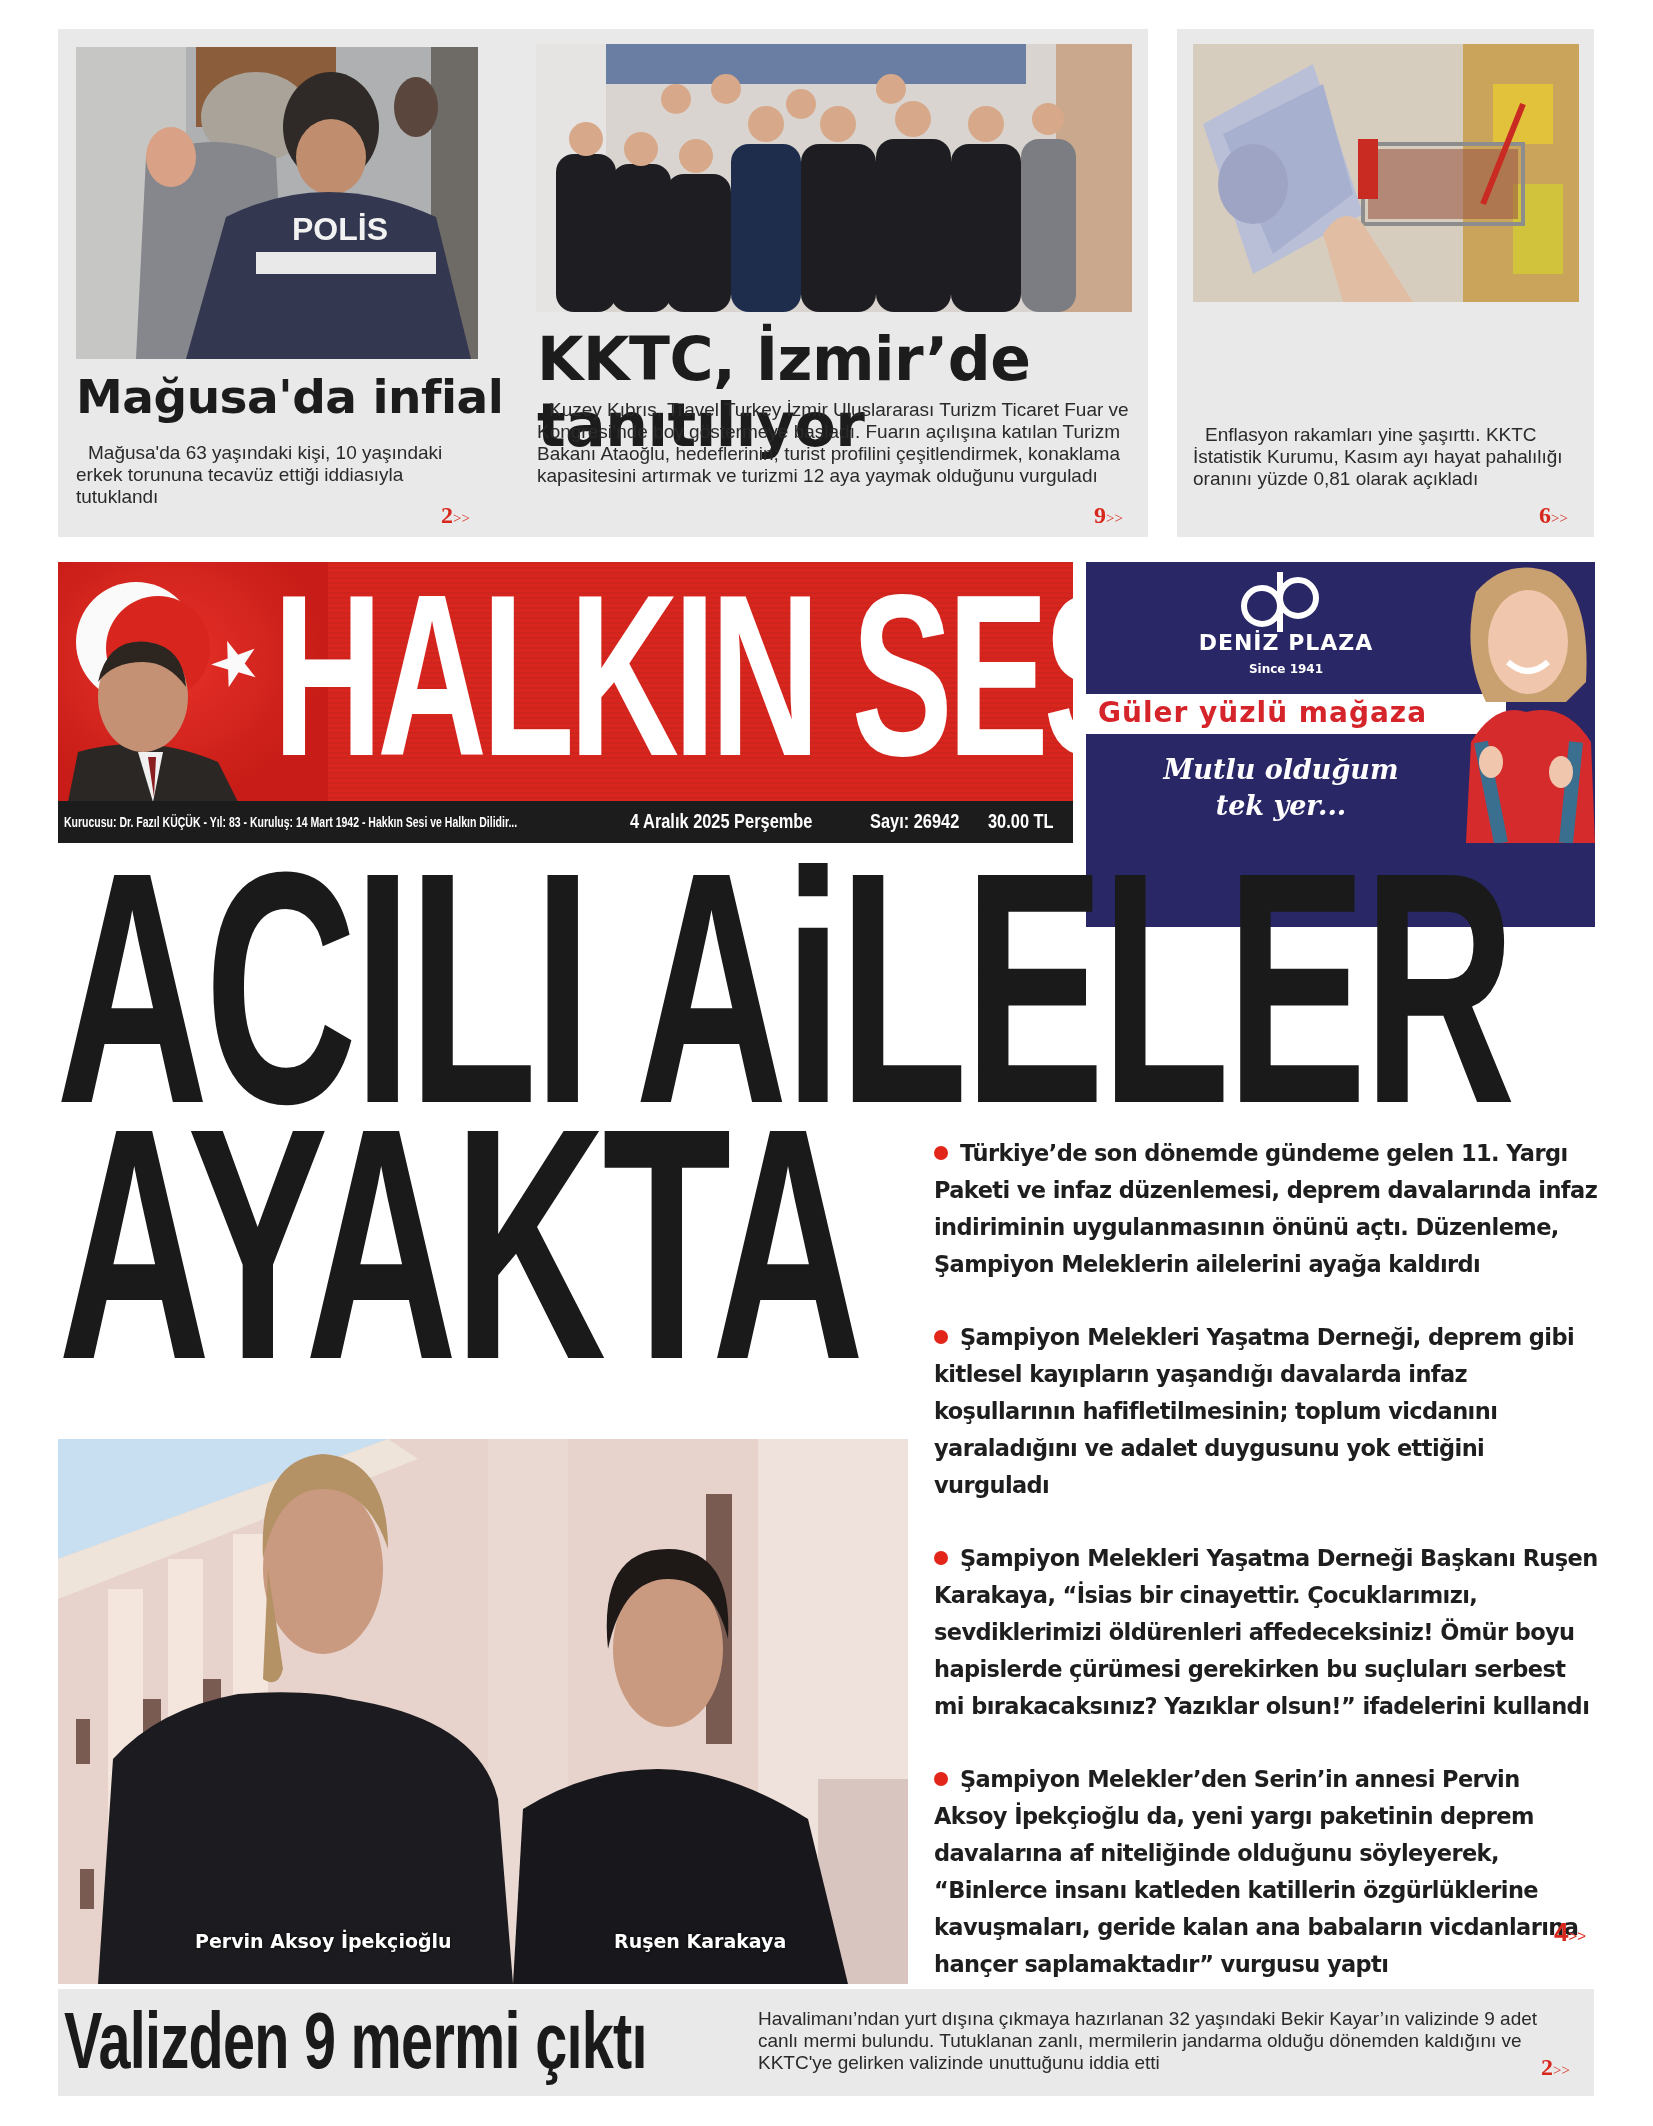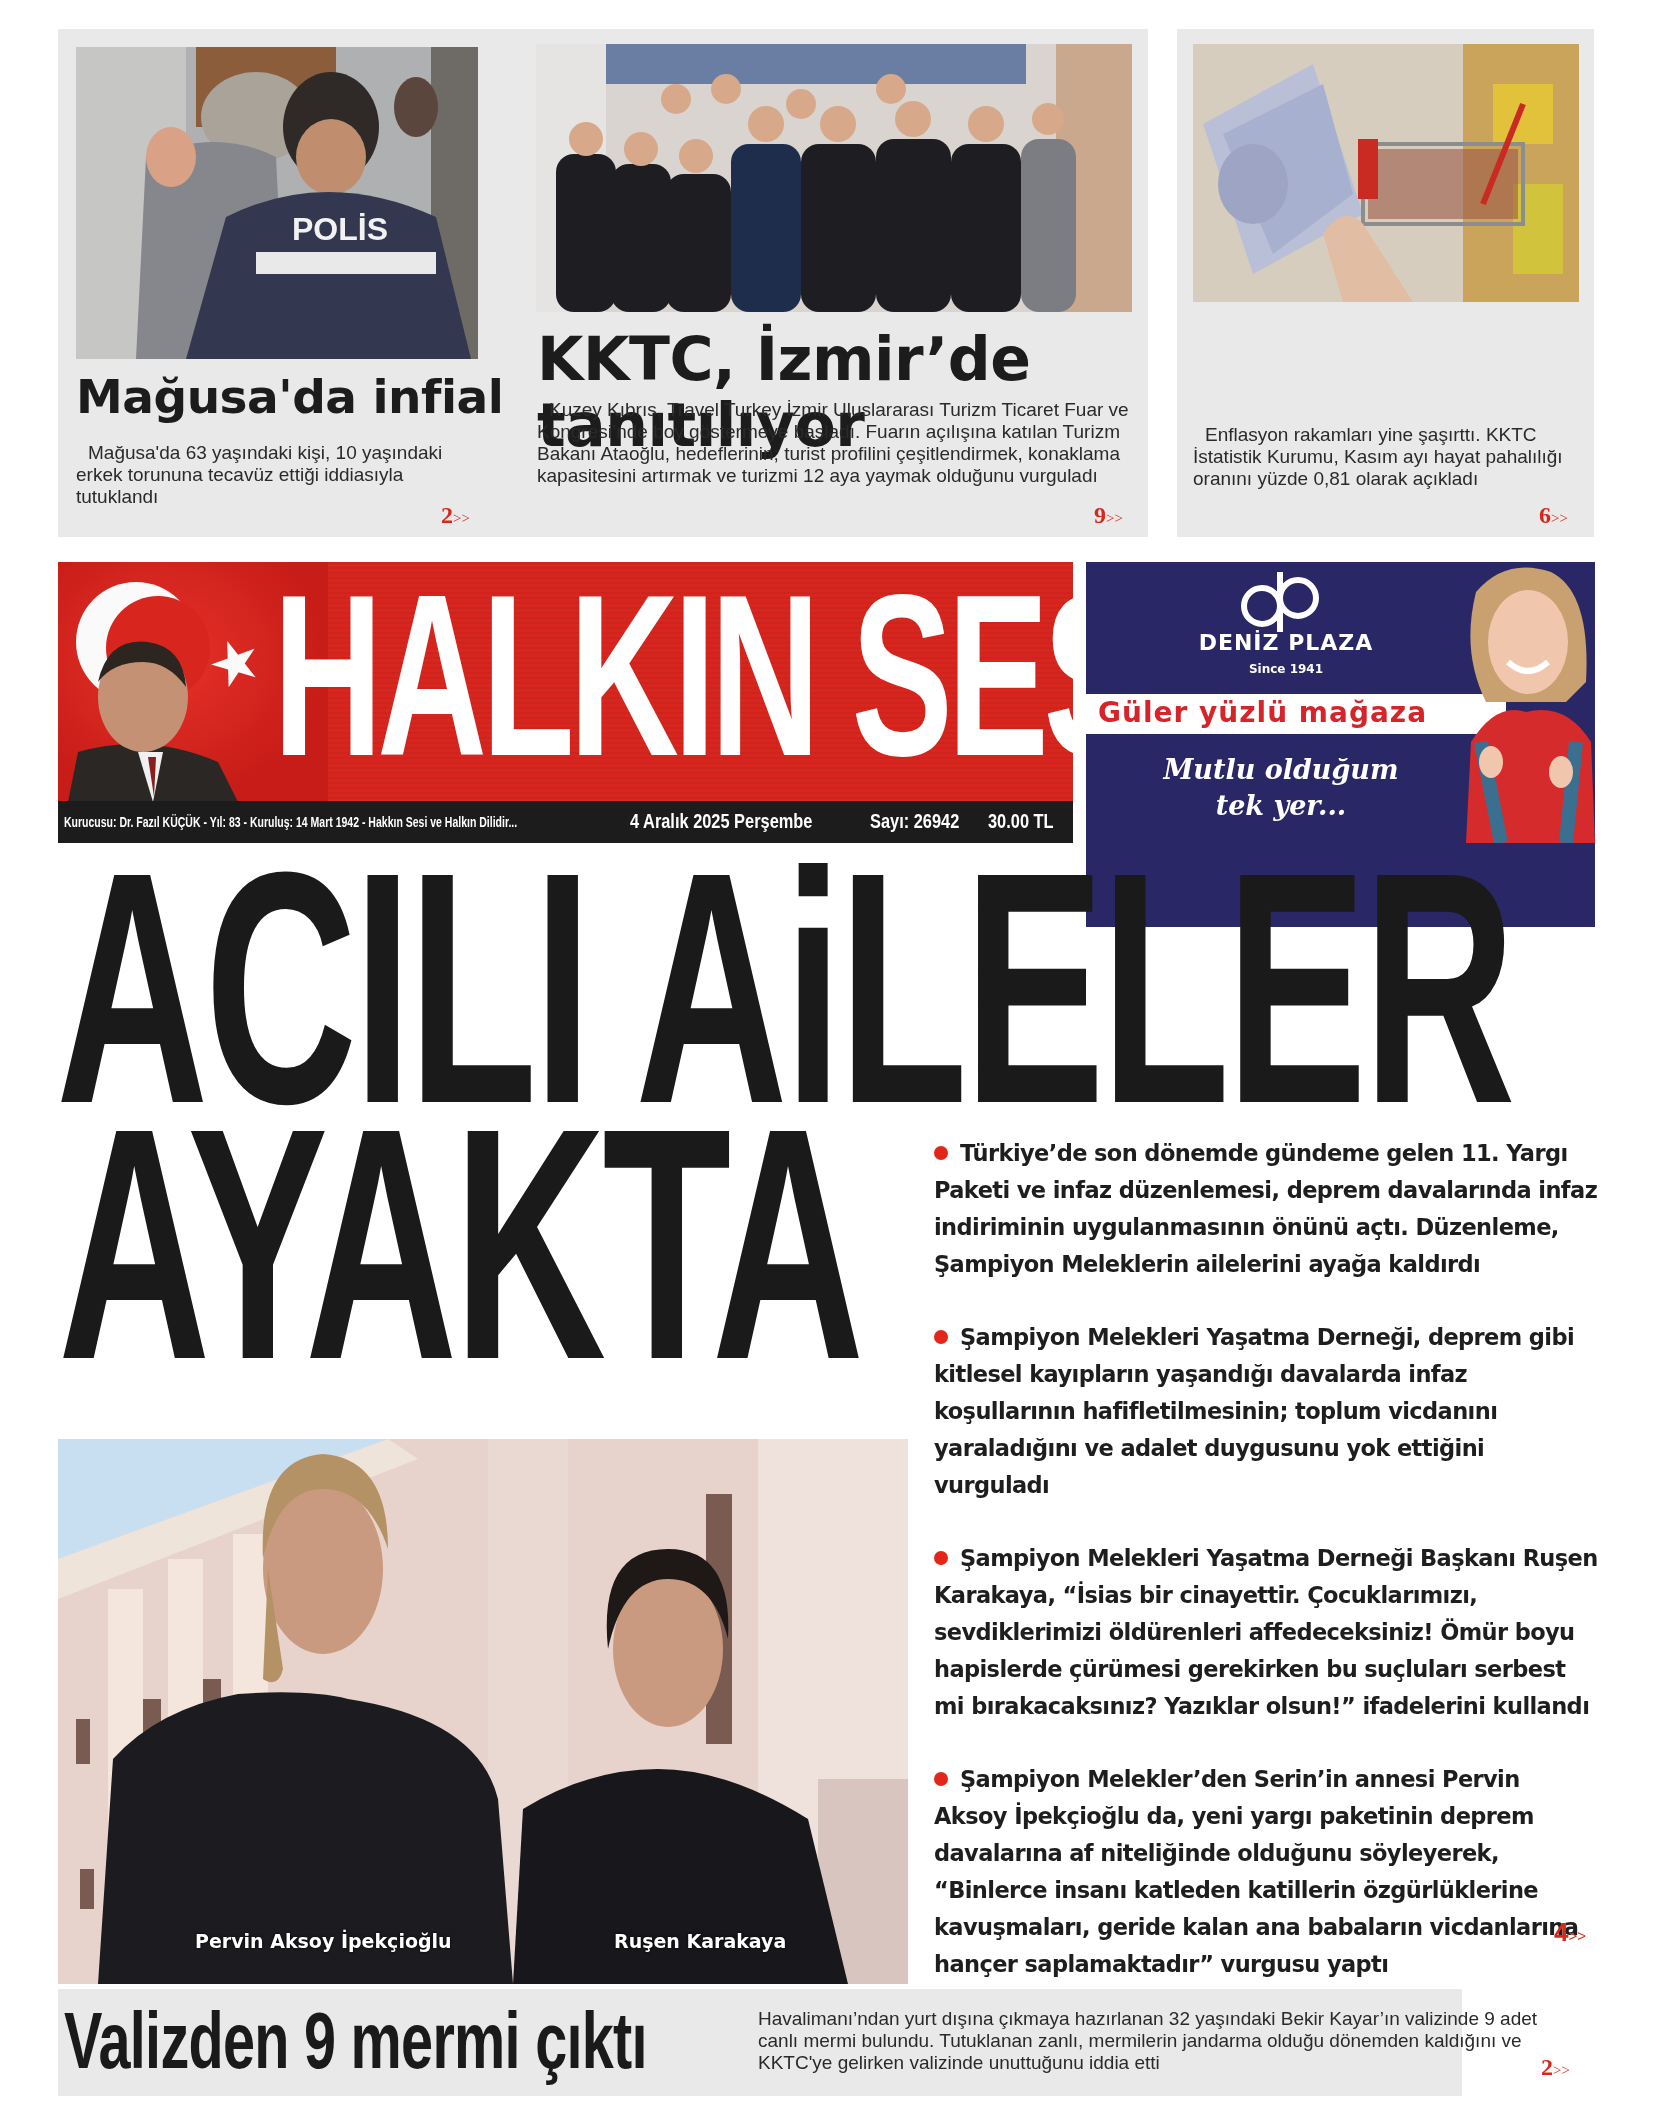--- a/index.html
+++ b/index.html
@@ -45,21 +45,21 @@
   
   .bullets{position:absolute;left:934px;top:1135px;width:665px;font-family:"DejaVu Sans",sans-serif;font-weight:bold;font-size:22.5px;line-height:37px;color:#1e1e1e;letter-spacing:-0.6px;}
   .bullet{margin:0 0 36px 0;}
   .dot{display:inline-block;width:14px;height:14px;border-radius:50%;background:#e2261a;margin-right:12px;vertical-align:1px;}
 
   
   #lead-photo{left:58px;top:1407px;width:952px;height:545px;margin-top:32px;}
   .caption{position:absolute;color:#fff;font-family:"DejaVu Sans",sans-serif;font-weight:bold;font-size:19px;text-shadow:0 0 3px #000;}
 
   
-  #bottom{left:58px;top:1989px;width:1404px;height:107px;background:#e9e9e9;}
+  #bottom{left:58px;top:1989px;width:1536px;height:107px;background:#e9e9e9;}
   #bottom .btitle{position:absolute;left:6px;top:6px;font-family:"Liberation Sans",sans-serif;font-weight:bold;font-size:80px;line-height:92px;color:#1a1a1a;transform:scaleX(0.72);transform-origin:left top;white-space:nowrap;letter-spacing:-1px;}
     #bottom .bbody{position:absolute;left:700px;top:19px;width:790px;font-family:"Liberation Sans",sans-serif;font-size:19px;line-height:22px;color:#2a2a2a;}
 </style>
 </head>
 <body>
 
 <div class="card" style="left:58px;top:29px;width:524px;height:508px;">
   <div class="photo" style="left:18px;top:18px;width:402px;height:312px;background:linear-gradient(90deg,#b9bcbd 0%,#9a9c9c 22%,#7f8186 40%,#3a3d52 60%,#2f3248 80%,#595a5e 100%);">
     <svg width="402" height="312" viewBox="0 0 402 312">
       <rect x="0" y="0" width="402" height="312" fill="#aeb0b2"></rect>

